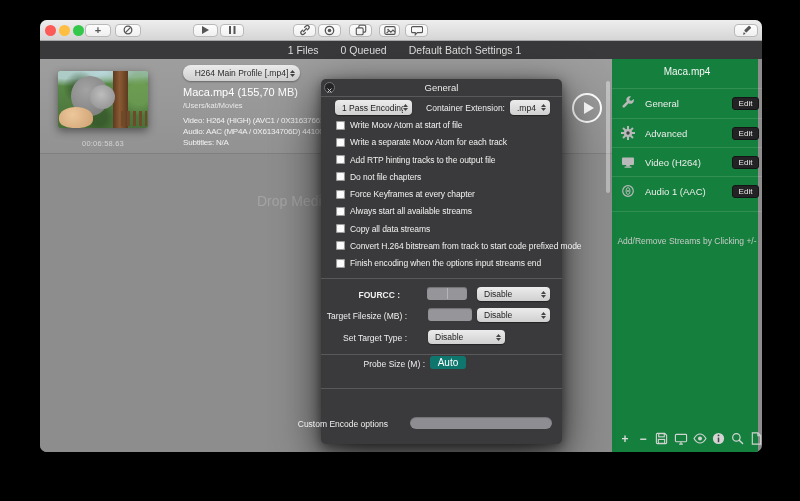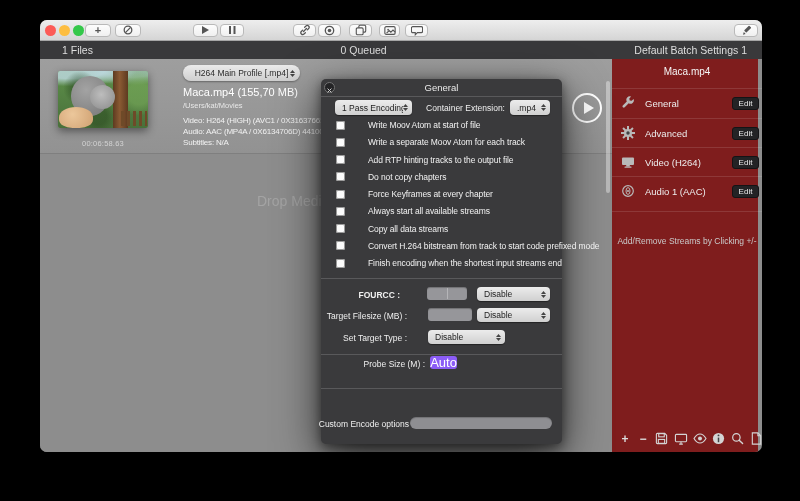--- a/index.html
+++ b/index.html
@@ -12,21 +12,21 @@
             background:linear-gradient(#eeeeee,#d5d5d5);border-bottom:1px solid #a6a6a6;}
   .tl{position:absolute;top:4.5px;width:11px;height:11px;border-radius:50%;}
   .tbtn{position:absolute;top:3.5px;height:13px;border-radius:4px;border:1px solid #b9b9b9;
         background:linear-gradient(#fdfdfd,#f0f0f0);display:flex;align-items:center;justify-content:center;
         box-sizing:border-box;color:#555;font-size:10px;line-height:10px;}
   .tbtn svg{display:block;}
   .playtri{width:0;height:0;border-left:7px solid #555;border-top:4.5px solid transparent;border-bottom:4.5px solid transparent;}
   .pausebars{width:2.5px;height:8px;background:#555;box-shadow:4.5px 0 0 #555;margin-right:4.5px;}
   
   .statusbar{position:absolute;left:0;top:21px;width:722px;height:18px;background:#39393b;
-             display:flex;align-items:center;justify-content:space-between;color:#dedede;font-size:10.5px;}
+             display:flex;align-items:center;justify-content:center;color:#dedede;font-size:10.5px;}
   .statusbar span{margin-left:22px;} .statusbar span:last-child{margin-right:15px;}
   
   .main{position:absolute;left:0;top:39px;width:572px;height:393px;background:#8d8d8d;}
   .filerow{position:absolute;left:0;top:0;width:572px;height:94px;
            background:linear-gradient(#9e9e9e,#929292);border-bottom:1px solid #7f7f7f;}
   .thumb{position:absolute;left:18px;top:12px;width:90px;height:57px;border-radius:2px;overflow:hidden;
          box-shadow:0 3px 8px rgba(0,0,0,.45);
          background:linear-gradient(#5d8f4a,#49703a);}
   .thumb .sky{position:absolute;left:0;top:0;width:100%;height:18px;
          background:radial-gradient(ellipse at 15% 0%,rgba(200,225,240,.75) 0 30%,transparent 60%),
@@ -58,21 +58,21 @@
   .fpath{position:absolute;left:143px;top:42px;font-size:7.5px;color:#e8e8e8;white-space:nowrap;}
   .finfo{position:absolute;left:143px;font-size:8px;color:#f2f2f2;white-space:nowrap;letter-spacing:-.2px;}
   .playcircle{position:absolute;left:532px;top:34px;width:30px;height:30px;border-radius:50%;
               border:2px solid #fff;box-sizing:border-box;display:flex;align-items:center;justify-content:center;}
   .playcircle .tri{width:0;height:0;border-left:10px solid #fff;border-top:6px solid transparent;
                    border-bottom:6px solid transparent;margin-left:3px;}
   .drophint{position:absolute;left:217px;top:134px;font-size:14px;color:#a4a4a4;white-space:nowrap;}
   .mscroll{position:absolute;left:566px;top:22px;width:4px;height:112px;border-radius:2px;
            background:rgba(255,255,255,.38);}
   
-  .sidebar{position:absolute;left:572px;top:39px;width:146px;height:393px;background:#7f1d1d;color:#ededed;}
+  .sidebar{position:absolute;left:572px;top:39px;width:146px;height:393px;background:#15803d;color:#ededed;}
   .sb-title{position:absolute;left:0;top:7px;width:150px;text-align:center;font-size:10px;color:#f5f5f5;}
   .sb-sep{position:absolute;left:0;width:150px;height:1px;background:rgba(255,255,255,.12);}
   .sb-row{position:absolute;left:0;width:150px;height:29px;}
   .sb-row .icon{position:absolute;left:9px;top:7px;width:14px;height:14px;}
   .sb-row .rlabel{position:absolute;left:33px;top:9px;font-size:9.5px;color:#ededed;white-space:nowrap;}
   .editbtn{position:absolute;right:3px;top:8px;width:27px;height:13px;background:#232325;border:1px solid #141416;
            border-radius:3px;color:#ececec;font-size:8px;display:flex;align-items:center;justify-content:center;
            box-sizing:border-box;}
   .sb-hint{position:absolute;left:0;top:177px;width:150px;text-align:center;font-size:8.5px;color:#cacaca;}
   .sb-bottom{position:absolute;left:0;bottom:3px;width:150px;height:19px;display:flex;align-items:center;
@@ -91,28 +91,28 @@
        box-shadow:0 1px 1px rgba(0,0,0,.4);}
   .sel .lbl{flex:1;white-space:nowrap;overflow:hidden;}
   .dlg-toprow{position:absolute;left:0;top:21px;width:241px;height:16px;}
   .sel-pass{position:absolute;left:14px;top:0;width:77px;height:15px;}
   .lab-container{position:absolute;right:57px;top:3px;font-size:8.5px;white-space:nowrap;}
   .sel-ext{position:absolute;left:189px;top:0;width:40px;height:15px;}
   .cblist{position:absolute;left:15px;top:41px;width:215px;height:148px;
           display:flex;flex-direction:column;justify-content:space-between;}
   .cbrow{display:flex;align-items:center;height:10px;}
   .cb{width:9px;height:9px;background:#fcfcfc;border-radius:2px;box-shadow:inset 0 0 0 1px #9a9a9a;flex:none;}
-  .cbl{margin-left:23px;font-size:8.5px;color:#f2f2f2;white-space:nowrap;letter-spacing:-.1px;}
+  .cbl{margin-left:5px;font-size:8.5px;color:#f2f2f2;white-space:nowrap;letter-spacing:-.1px;}
   .divider{position:absolute;left:0;width:241px;height:1px;background:rgba(255,255,255,.16);}
   .frow{position:absolute;left:0;width:241px;height:15px;}
   .flabel{position:absolute;top:3px;font-size:8.5px;color:#f0f0f0;white-space:nowrap;}
   .ginput{position:absolute;background:#96969a;border-radius:3px;box-shadow:inset 0 1px 1px rgba(0,0,0,.25);}
   .fourcc-div{position:absolute;left:50%;top:1px;bottom:1px;width:1px;background:rgba(255,255,255,.3);}
-  .autobtn{position:absolute;left:109px;top:0;width:27px;height:13px;background:#8b5cf6;border-radius:3px;
-           color:#fff;font-size:13px;display:flex;align-items:center;justify-content:center;}
+  .autobtn{position:absolute;left:109px;top:0;width:36px;height:13px;background:#0f766e;border-radius:3px;
+           color:#fff;font-size:10px;display:flex;align-items:center;justify-content:center;}
   .longfield{position:absolute;left:89px;top:1px;width:142px;height:12px;background:#8e8e92;border-radius:6px;
              box-shadow:inset 0 1px 1px rgba(0,0,0,.2);}
 </style>
 </head>
 <body>
 
 <div class="stage">
  <div class="window">
 
   <div class="titlebar">
@@ -407,41 +407,41 @@
       <div class="cbrow">
             <span class="cb"></span>
             <span class="cbl">Write a separate Moov Atom for each track</span>
           </div>
       <div class="cbrow">
             <span class="cb"></span>
             <span class="cbl">Add RTP hinting tracks to the output file</span>
           </div>
       <div class="cbrow">
             <span class="cb"></span>
-            <span class="cbl">Do not copy chapters</span>
+            <span class="cbl">Do not file chapters</span>
           </div>
       <div class="cbrow">
             <span class="cb"></span>
             <span class="cbl">Force Keyframes at every chapter</span>
           </div>
       <div class="cbrow">
             <span class="cb"></span>
             <span class="cbl">Always start all available streams</span>
           </div>
       <div class="cbrow">
             <span class="cb"></span>
             <span class="cbl">Copy all data streams</span>
           </div>
       <div class="cbrow">
             <span class="cb"></span>
             <span class="cbl">Convert H.264 bitstream from track to start code prefixed mode</span>
           </div>
       <div class="cbrow">
             <span class="cb"></span>
-            <span class="cbl">Finish encoding when the shortest input streams end</span>
+            <span class="cbl">Finish encoding when the options input streams end</span>
           </div>
     </div>
 
     <div class="divider" style="top:199px;"></div>
 
     <div class="frow" style="top:208px;">
       <span class="flabel" style="right:162px;font-weight:bold;">FOURCC :</span>
       <span class="ginput" style="left:106px;top:0;width:40px;height:13px;">
             <span class="fourcc-div"></span>
           </span>
@@ -492,19 +492,19 @@
     <div class="divider" style="top:275px;"></div>
 
     <div class="frow" style="top:277px;">
       <span class="flabel" style="right:137px;">Probe Size (M) :</span>
       <span class="autobtn">Auto</span>
     </div>
 
     <div class="divider" style="top:309px;"></div>
 
     <div class="frow" style="top:337px;">
-      <span class="flabel" style="right:153px;text-align:center;">Custom Encode options</span>
+      <span class="flabel" style="right:174px;text-align:center;">Custom Encode options</span>
       <span class="longfield"></span>
     </div>
   </div>
 
  </div>
 </div>
 
 </body></html>

